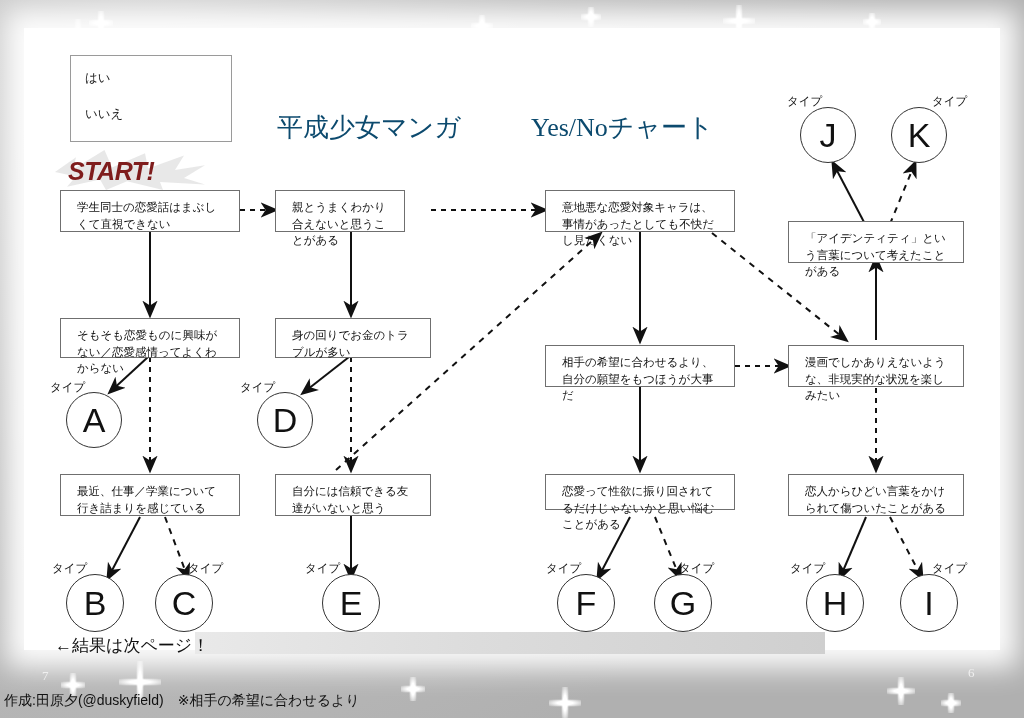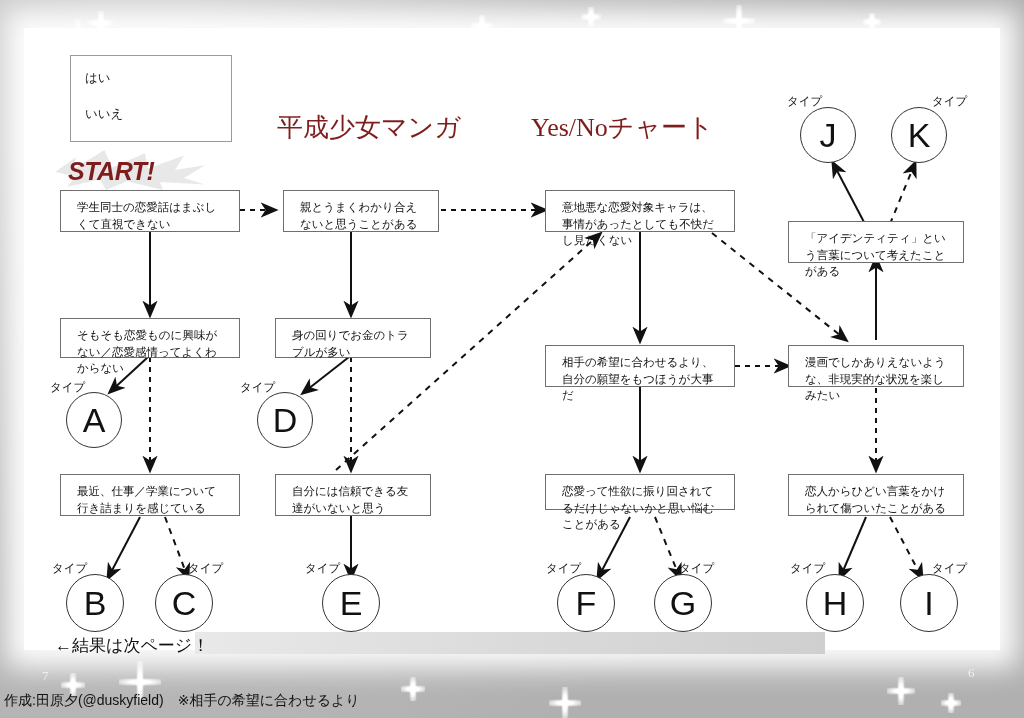--- a/index.html
+++ b/index.html
@@ -39,21 +39,21 @@
 
   .legend{
     position:absolute;left:70px;top:55px;width:160px;height:85px;
     border:1px solid #9a9a9a;background:#fff;
   }
   .legend .row{position:absolute;left:14px;font-size:12.5px;color:#1a1a1a;}
   .legend .r1{top:14px;}
   .legend .r2{top:50px;}
 
   .title{
-    position:absolute;font-size:26px;color:#7f1d1d;white-space:nowrap;
+    position:absolute;font-size:26px;color:#0c4a6e;white-space:nowrap;
     font-family:"Liberation Serif","DejaVu Serif",serif;
   }
   #title-left{left:277px;top:110px;}
   #title-right{left:531px;top:110px;}
 
   .start{
     position:absolute;left:68px;top:157px;
     font-size:25px;font-weight:bold;font-style:italic;letter-spacing:-0.5px;
     color:#7f1d1d;
   }
@@ -223,21 +223,21 @@
     <span class="row r2">いいえ</span>
   </div>
 
   <div class="title" id="title-left">平成少女マンガ</div>
   <div class="title" id="title-right">Yes/Noチャート</div>
 
   <div class="start-burst"></div>
   <div class="start">START!</div>
 
   <div class="node" style="left:60px;top:190px;width:180px;height:42px">学生同士の恋愛話はまぶしくて直視できない</div>
-  <div class="node" style="left:283px;top:190px;width:156px;height:42px">親とうまくわかり合えないと思うことがある</div>
+  <div class="node" style="left:275px;top:190px;width:130px;height:42px">親とうまくわかり合えないと思うことがある</div>
   <div class="node" style="left:545px;top:190px;width:190px;height:42px">意地悪な恋愛対象キャラは、事情があったとしても不快だし見たくない</div>
   <div class="node" style="left:788px;top:221px;width:176px;height:42px">「アイデンティティ」という言葉について考えたことがある</div>
 
   <div class="node" style="left:60px;top:318px;width:180px;height:40px">そもそも恋愛ものに興味がない／恋愛感情ってよくわからない</div>
   <div class="node" style="left:275px;top:318px;width:156px;height:40px">身の回りでお金のトラブルが多い</div>
   <div class="node" style="left:545px;top:345px;width:190px;height:42px">相手の希望に合わせるより、自分の願望をもつほうが大事だ</div>
   <div class="node" style="left:788px;top:345px;width:176px;height:42px">漫画でしかありえないような、非現実的な状況を楽しみたい</div>
 
   <div class="node" style="left:60px;top:474px;width:180px;height:42px">最近、仕事／学業について行き詰まりを感じている</div>
   <div class="node" style="left:275px;top:474px;width:156px;height:42px">自分には信頼できる友達がいないと思う</div>

